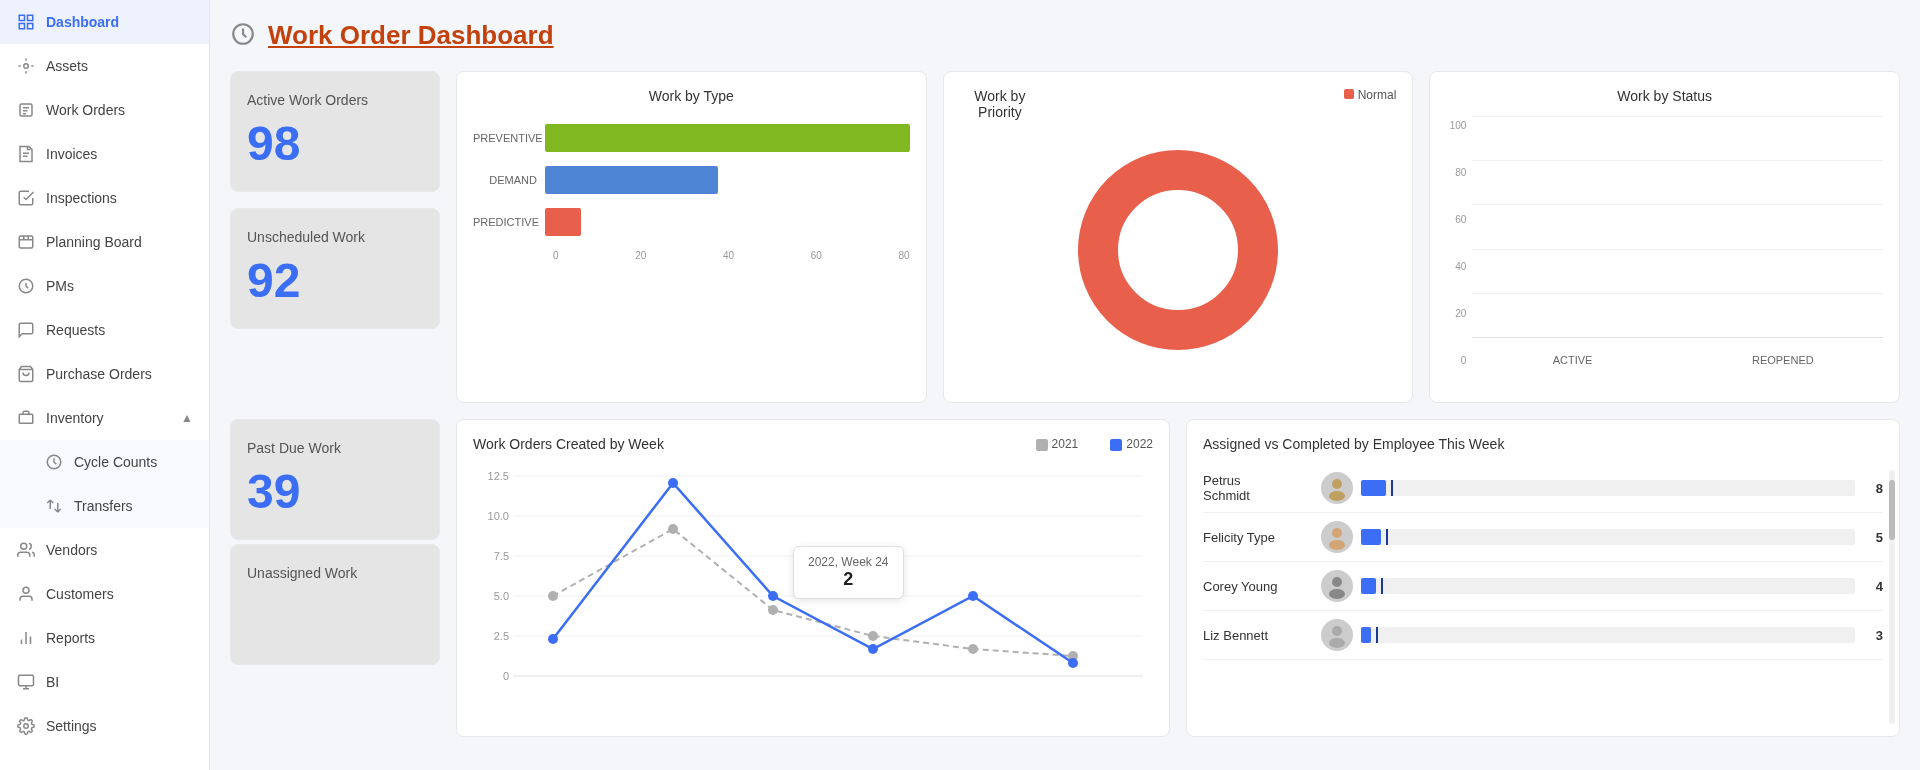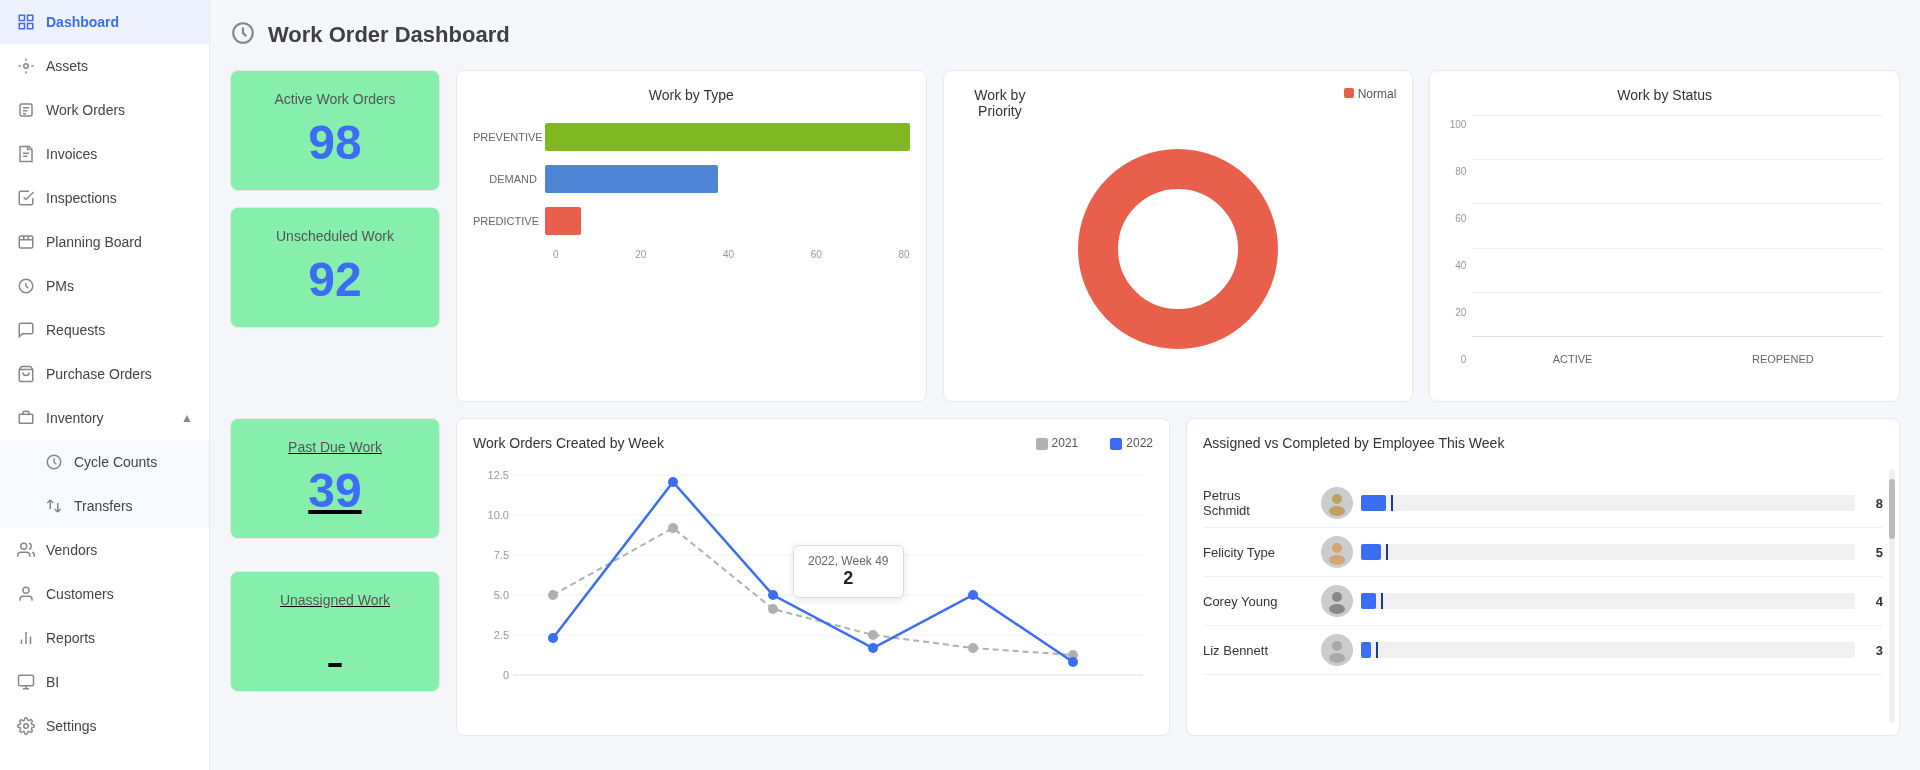--- a/index.html
+++ b/index.html
@@ -38,27 +38,26 @@
       overflow-y: auto;
       padding: 20px;
     }
 
     .page-header {
       display: flex;
       align-items: center;
       gap: 12px;
       margin-bottom: 20px;
     }
-    .page-header h1 { font-size: 22px; font-weight: 600; color: #404040; }
+    .page-header h1 { font-size: 26px; font-weight: 600; color: #c2410c; text-decoration: underline; }
     .stat-card {
-      background: #86efac;
+      background: #e5e5e5;
       border-radius: 8px;
       border: 1px solid #e8e8e8;
       padding: 20px 16px;
-      text-align: center;
     }
     .stat-label { font-size: 14px; color: #555; margin-bottom: 8px; font-weight: 500; }
     .stat-value { font-size: 48px; font-weight: 700; color: #3b6ef5; }
 
     
     .chart-card { background: #fff; border-radius: 8px; border: 1px solid #e8e8e8; padding: 16px; }
     .chart-title { font-size: 14px; color: #333; font-weight: 500; text-align: center; margin-bottom: 12px; }
     .bar-chart-row { display: flex; align-items: center; margin-bottom: 14px; }
     .bar-label { font-size: 11px; color: #666; width: 72px; text-align: right; padding-right: 8px; flex-shrink: 0; }
     .bar-track { flex: 1; height: 28px; background: transparent; position: relative; }
@@ -387,21 +386,21 @@
             <span style="flex:1;text-align:center;">ACTIVE</span>
             <span style="flex:1;text-align:center;">REOPENED</span>
           </div>
         </div>
       </div>
     </div>
   </div>
 
   <div style="display:grid;grid-template-columns:210px 1fr 1fr;gap:16px;">
 
-    <div style="display:flex;flex-direction:column;gap:32px;text-decoration:underline;">
+    <div style="display:flex;flex-direction:column;gap:4px;">
       <div class="stat-card">
         <div class="stat-label">Past Due Work</div>
         <div class="stat-value">39</div>
       </div>
       <div class="stat-card">
         <div class="stat-label">Unassigned Work</div>
         <div class="stat-value" style="font-size:48px;font-weight:700;color:#3b6ef5;">&nbsp;</div>
       </div>
     </div>
 
@@ -445,29 +444,29 @@
           <circle cx="80" cy="183" r="5" fill="#3b6ef5"></circle>
           <circle cx="200" cy="27" r="5" fill="#3b6ef5"></circle>
           <circle cx="300" cy="140" r="5" fill="#3b6ef5"></circle>
           <circle cx="400" cy="193" r="5" fill="#3b6ef5"></circle>
           <circle cx="500" cy="140" r="5" fill="#3b6ef5"></circle>
           <circle cx="600" cy="207" r="5" fill="#3b6ef5"></circle>
         </svg>
 
         
         <div class="tooltip-box" style="left:320px;top:90px;">
-          <div class="tooltip-label">2022, Week 49</div>
+          <div class="tooltip-label">2022, Week 24</div>
           <div class="tooltip-value">2</div>
         </div>
       </div>
     </div>
 
     <div class="chart-card" style="position:relative;">
       <div style="display:flex;justify-content:space-between;align-items:center;margin-bottom:12px;">
-        <div class="chart-title" style="text-align:right;margin-bottom:16px;">Assigned vs Completed by Employee This Week</div>
+        <div class="chart-title" style="text-align:right;margin-bottom:0;">Assigned vs Completed by Employee This Week</div>
       </div>
 
       <div>
 
         <div class="employee-row">
           <div class="employee-name">Petrus<br>Schmidt</div>
           <div class="employee-avatar">
             <svg width="28" height="28" viewBox="0 0 28 28" fill="none">
                 <circle cx="14" cy="10" r="5" fill="#c0a060"></circle>
                 <ellipse cx="14" cy="22" rx="8" ry="5" fill="#c0a060"></ellipse>

